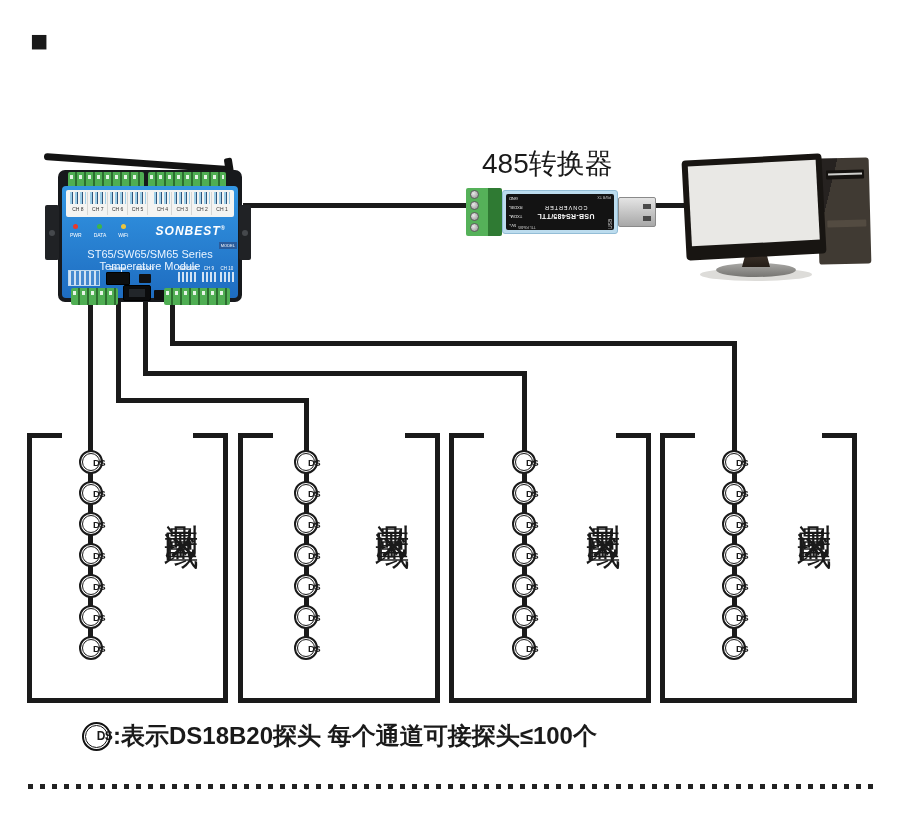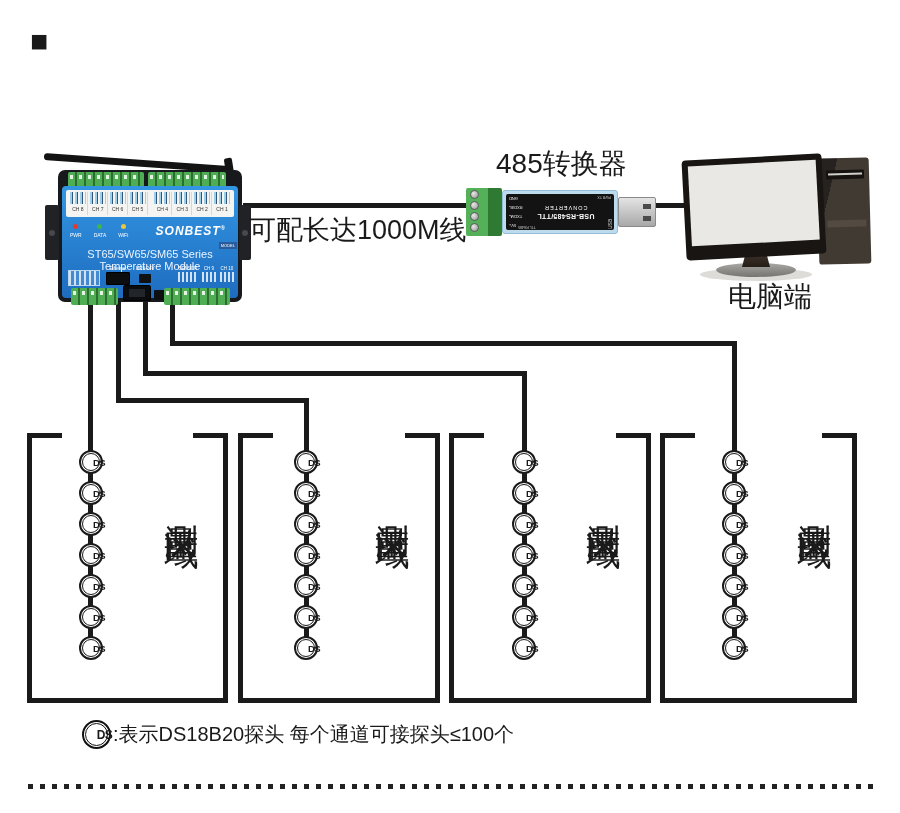--- a/index.html
+++ b/index.html
@@ -9,21 +9,21 @@
   
   .wire { position:absolute; background:#1a1a1a; z-index:2; }
 
   
   .title { position:absolute; left:30px; top:24px; display:flex; align-items:center; gap:10px;
            font-size:30px; font-weight:bold; letter-spacing:2px; z-index:6; }
 
   
   .lbl { position:absolute; z-index:6; white-space:pre; }
   .lbl-module   { left:86px;  top:101px; font-size:28px; font-weight:500; letter-spacing:1px; }
-  .lbl-conv     { left:496px; top:145px; font-size:28px; font-weight:500; }
+  .lbl-conv     { left:482px; top:145px; font-size:28px; font-weight:500; }
   .lbl-pc       { left:728px; top:278px; font-size:28px; font-weight:500; }
   .lbl-1000m    { left:249px; top:212px; font-size:27px; font-weight:500; }
   .lbl-500m     { left:184px; top:305px; font-size:27px; font-weight:500; }
 
   
   .module { position:absolute; left:42px; top:143px; width:210px; height:162px; z-index:4; }
   .ant-rod   { position:absolute; left:2px;  top:10px; width:188px; height:7px; background:#131313;
                border-radius:4px; transform:rotate(4deg); transform-origin:left center; }
   .ant-elbow { position:absolute; left:184px; top:15px; width:8px; height:30px; background:#131313;
                transform:rotate(-9deg); border-radius:2px; }
@@ -126,40 +126,38 @@
   .ds { width:24px; height:24px; background:#fff; border:2px solid #1a1a1a; border-radius:50%;
         position:relative; display:flex; align-items:center; justify-content:center; }
   .ds::after { content:""; position:absolute; inset:1px; border:1px solid #1a1a1a; border-radius:50%; }
   .ds-t { font-size:9.5px; font-weight:bold; letter-spacing:-.5px;margin-left:16px; }
 
   
   .legend { position:absolute; left:82px; top:720px; display:flex; align-items:center; gap:2px; z-index:6; }
   .ds-big { width:29px; height:29px; border:2px solid #111; border-radius:50%; position:relative;
             display:flex; align-items:center; justify-content:center; flex:0 0 29px; }
   .ds-big::after { content:""; position:absolute; inset:1px; border:1.5px solid #111; border-radius:50%; }
-  .legend-text { font-size:20px; font-weight:400; white-space:pre; }
+  .legend-text { font-size:24px; font-weight:700; white-space:pre; }
 
   .dotted-rule { position:absolute; left:28px; top:784px; width:852px; height:5px; z-index:6;
                  background:repeating-linear-gradient(90deg,#222 0 5px,transparent 5px 12px); }
 </style>
 </head>
 <body>
 
 <div class="canvas">
 
   <div class="title">
     <span>■</span>
   </div>
 
   <div class="lbl lbl-conv">485转换器</div>
-  <div class="lbl lbl-pc">电脑端</div>
 
   <div class="wire" style="left:243px;top:203px;width:227px;height:5px;"></div>
   <div class="wire" style="left:652px;top:203px;width:38px;height:5px;"></div>
-  <div class="lbl lbl-1000m">可配长达1000M线</div>
 
   <div class="wire" style="left:88px;top:300px;width:5px;height:350px;"></div>
   <div class="wire" style="left:116px;top:300px;width:5px;height:103px;"></div>
   <div class="wire" style="left:116px;top:398px;width:193px;height:5px;"></div>
   <div class="wire" style="left:304px;top:398px;width:5px;height:252px;"></div>
   <div class="wire" style="left:143px;top:300px;width:5px;height:76px;"></div>
   <div class="wire" style="left:143px;top:371px;width:384px;height:5px;"></div>
   <div class="wire" style="left:522px;top:371px;width:5px;height:279px;"></div>
   <div class="wire" style="left:170px;top:300px;width:5px;height:46px;"></div>
   <div class="wire" style="left:170px;top:341px;width:567px;height:5px;"></div>

